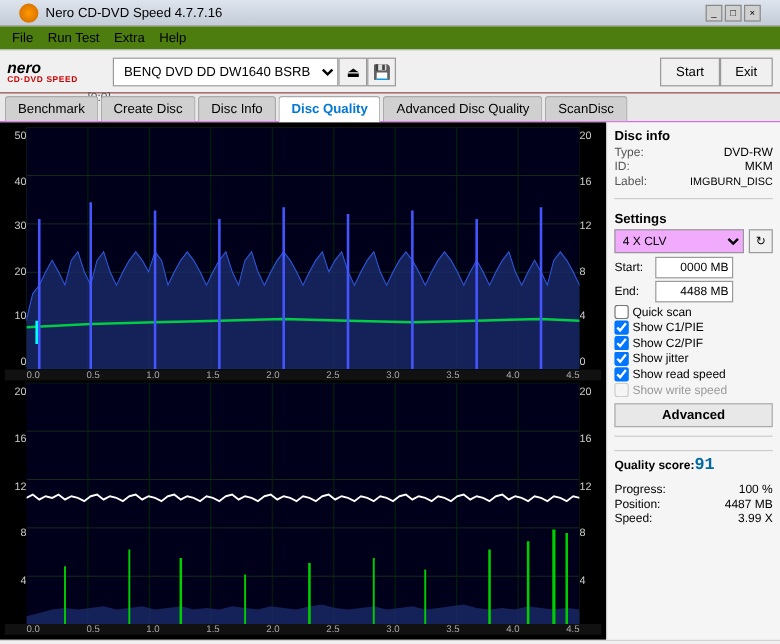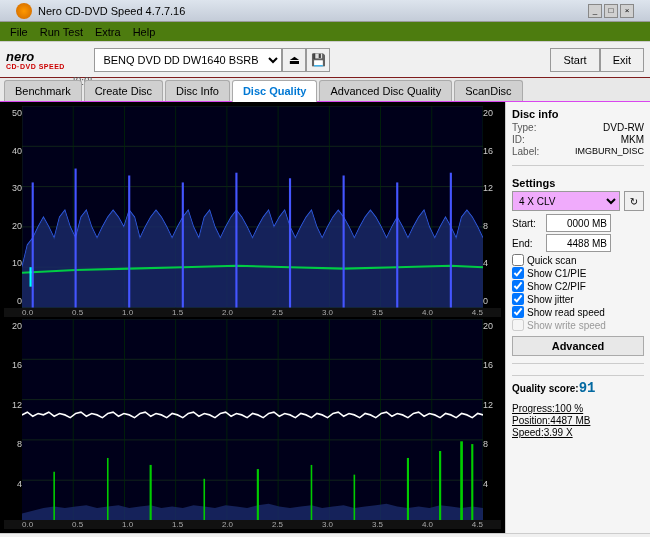--- a/index.html
+++ b/index.html
@@ -57,21 +57,21 @@
     .checkbox-row input[type=checkbox] { width: 12px; height: 12px; }
     .checkbox-label { font-size: 10px; }
     
     .advanced-btn { background: #e8e8e8; border: 1px solid #aaa; padding: 3px 8px; font-size: 11px; cursor: pointer; width: 100%; margin-top: 4px; font-weight: bold; }
     
     .quality-row { display: flex; justify-content: flex-start; align-items: center; margin-top: 4px; border-top: 1px solid #ccc; padding-top: 4px; }
     .quality-label { font-size: 10px; font-weight: bold; }
     .quality-value { font-size: 14px; font-weight: bold; color: #0369a1; font-family: Liberation Mono, monospace; }
     
     .progress-section { margin-top: 3px; }
-    .progress-row { display: flex; font-size: 10px; margin-bottom: 1px; text-decoration: underline; }
+    .progress-row { display: flex; justify-content: space-between; font-size: 10px; margin-bottom: 1px; }
     
     
     .stats-bar { display: flex; background: #f0f0f0; border-top: 1px solid #ccc; padding: 4px 8px; gap: 20px; }
 
     
     svg { display: block; }
     .chart-y-left { display: flex; flex-direction: column; justify-content: space-between; width: 18px; padding: 2px 0; font-size: 9px; color: #ccc; text-align: right; }
     .chart-y-right { display: flex; flex-direction: column; justify-content: space-between; width: 18px; padding: 2px 0; font-size: 9px; color: #ccc; text-align: left; }
     .chart-svg-area { flex: 1; position: relative; }
     

